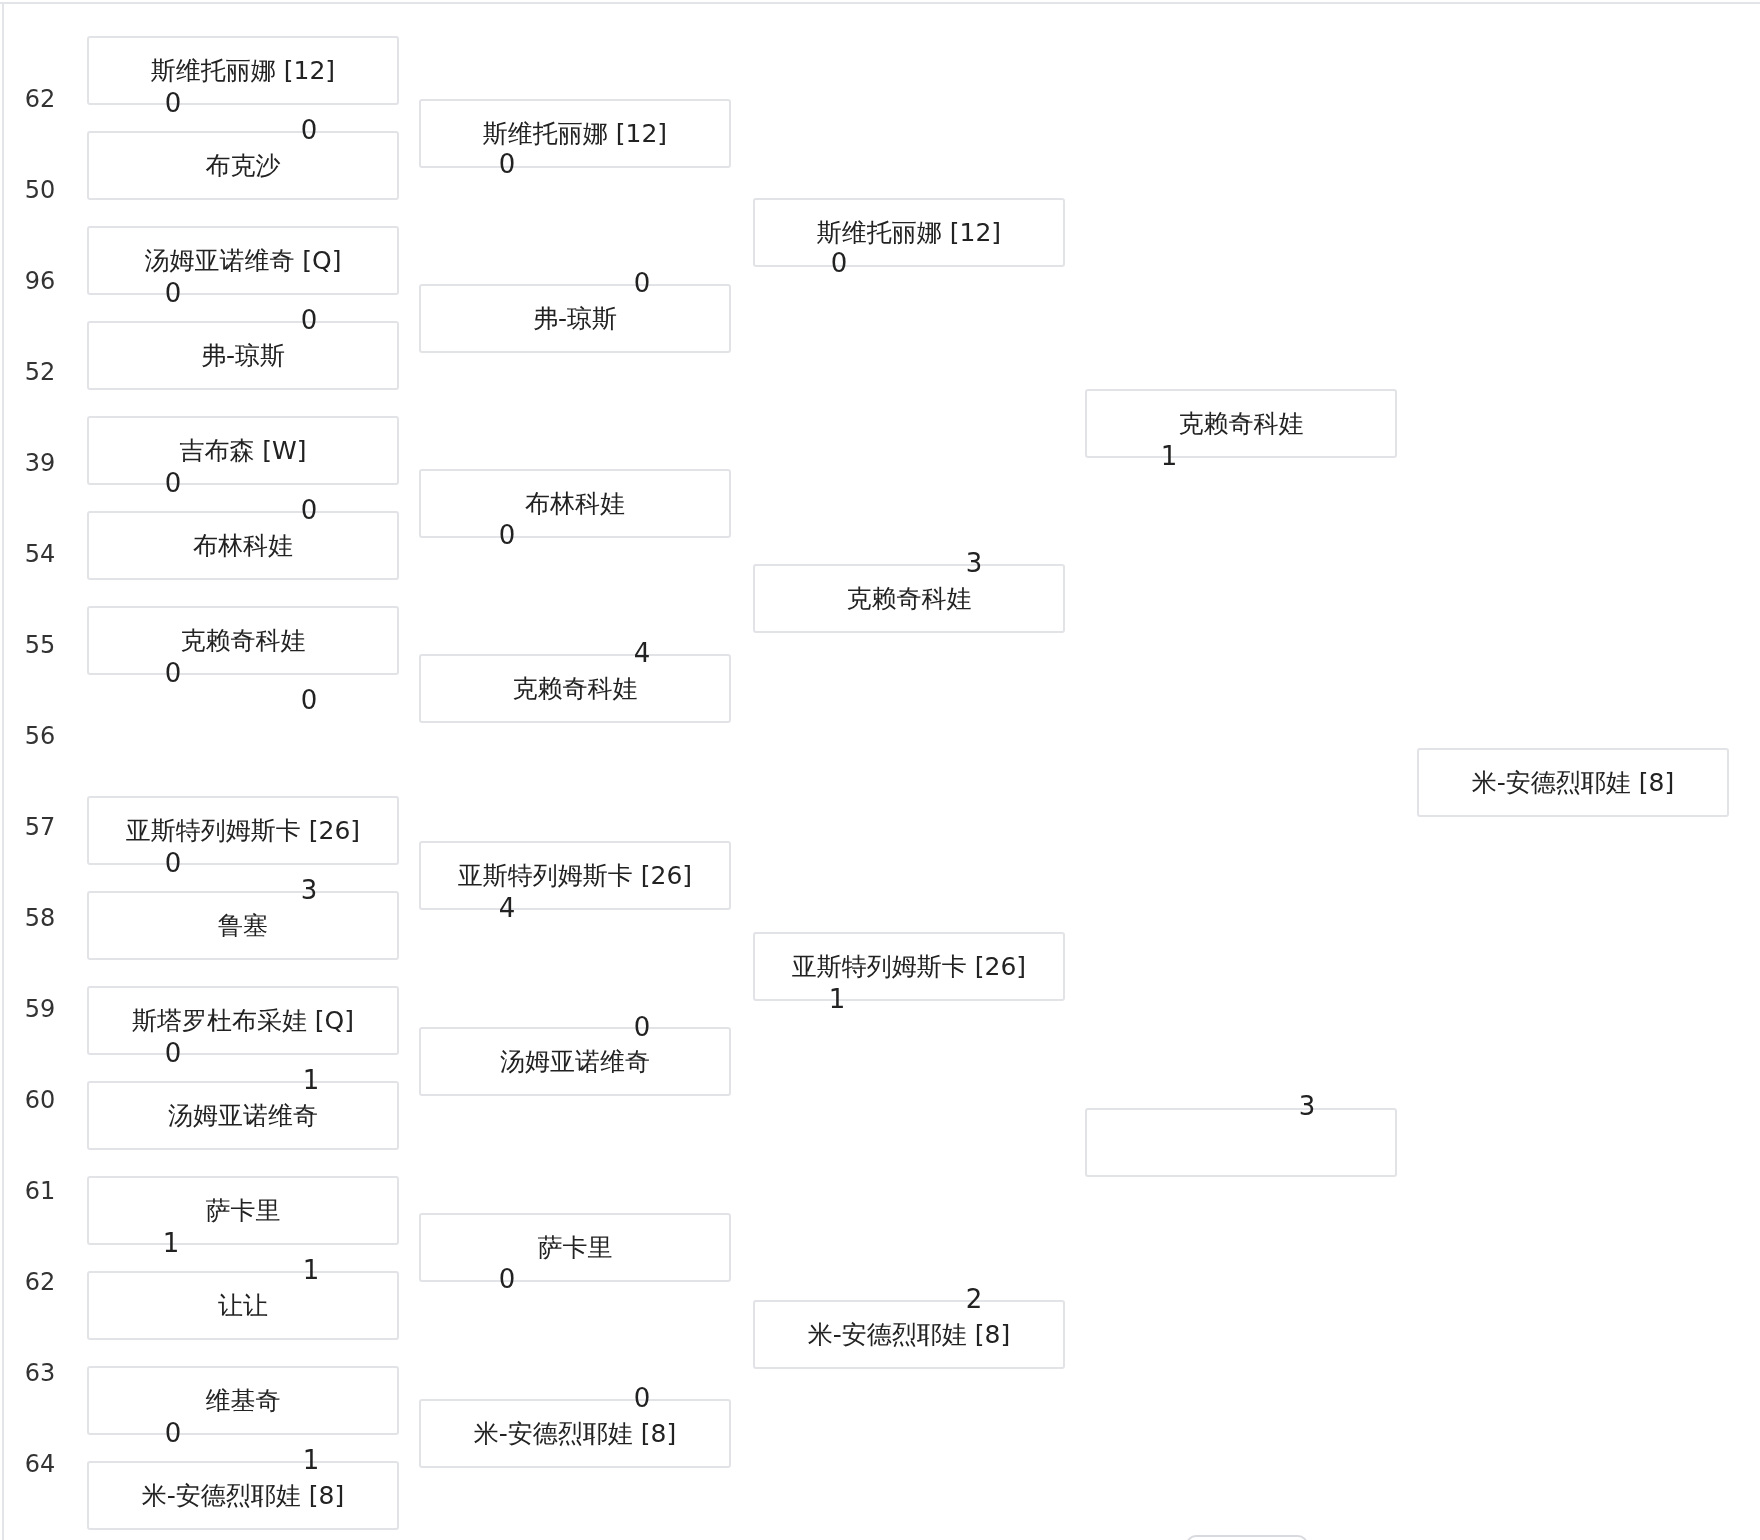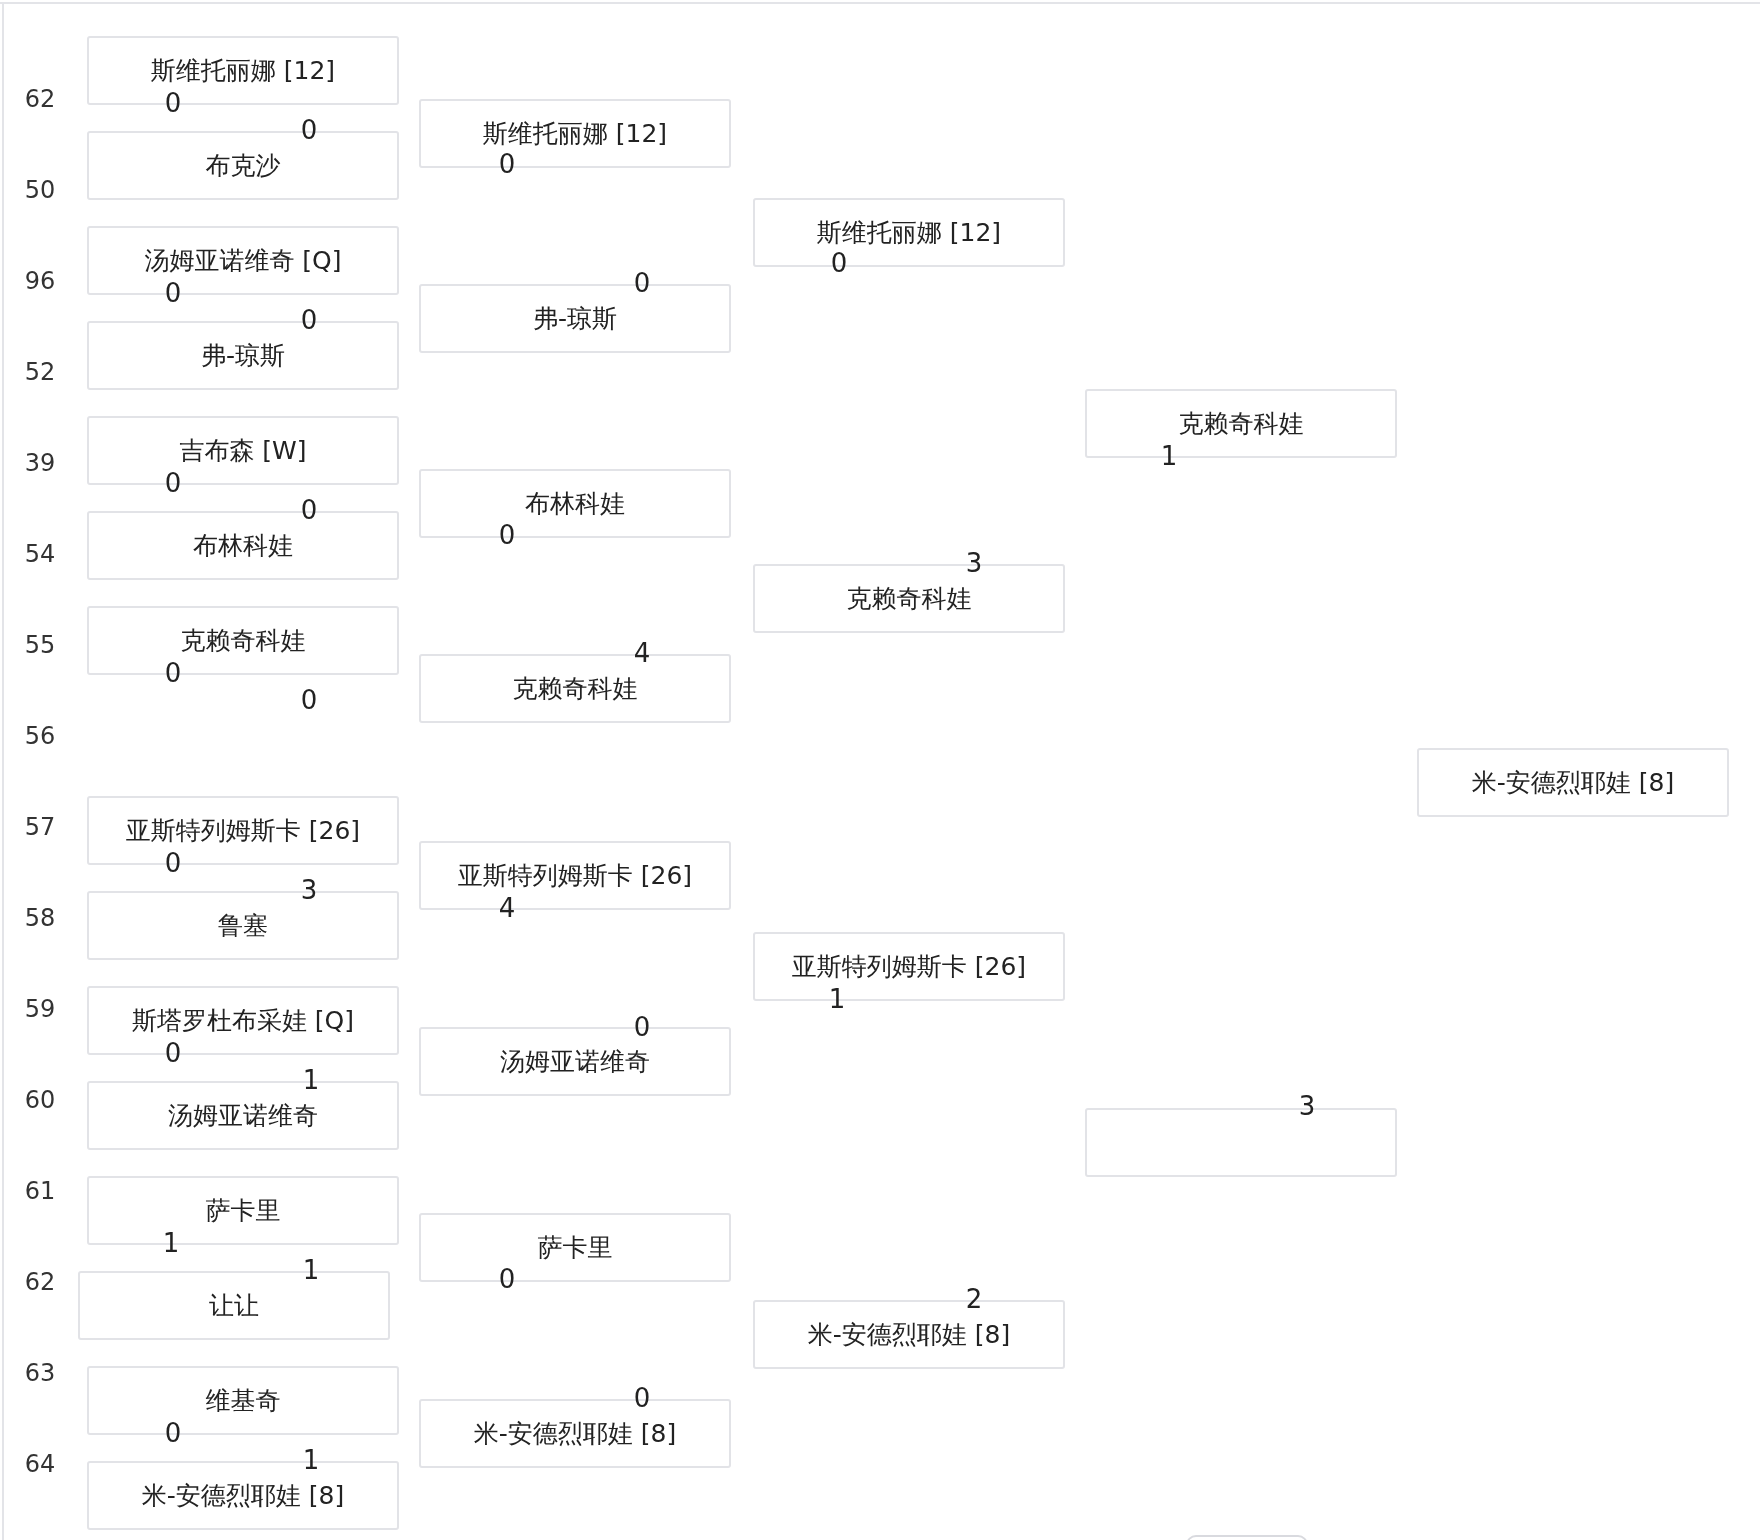--- a/index.html
+++ b/index.html
@@ -85,21 +85,21 @@
     </div>
   <div class="match-box" style="left:87px;top:891px">
       <span>鲁塞</span>
     </div>
   <div class="match-box" style="left:87px;top:1081px">
       <span>汤姆亚诺维奇</span>
     </div>
   <div class="match-box" style="left:87px;top:1176px">
       <span>萨卡里</span>
     </div>
-  <div class="match-box" style="left:78px;top:1271px">
+  <div class="match-box" style="left:87px;top:1271px">
       <span>让让</span>
     </div>
   <div class="match-box" style="left:87px;top:1366px">
       <span>维基奇</span>
     </div>
   <div class="match-box" style="left:87px;top:1461px">
       <span>米-安德烈耶娃 [8]</span>
     </div>
 
   <div class="score" style="left:158px;top:89px">0</div>

